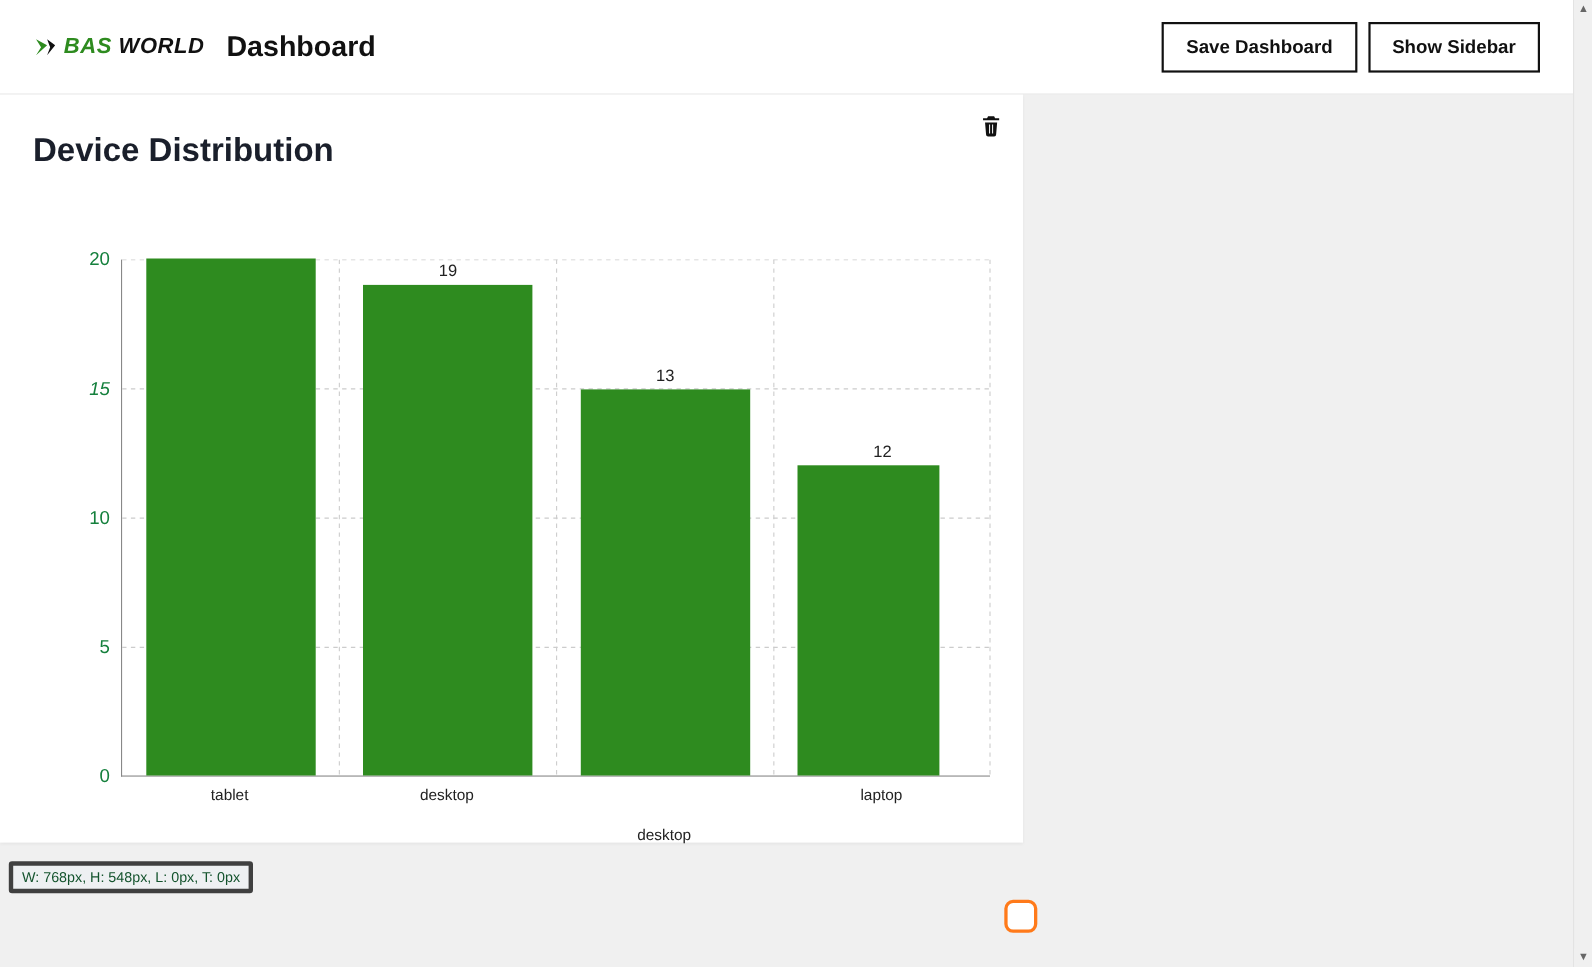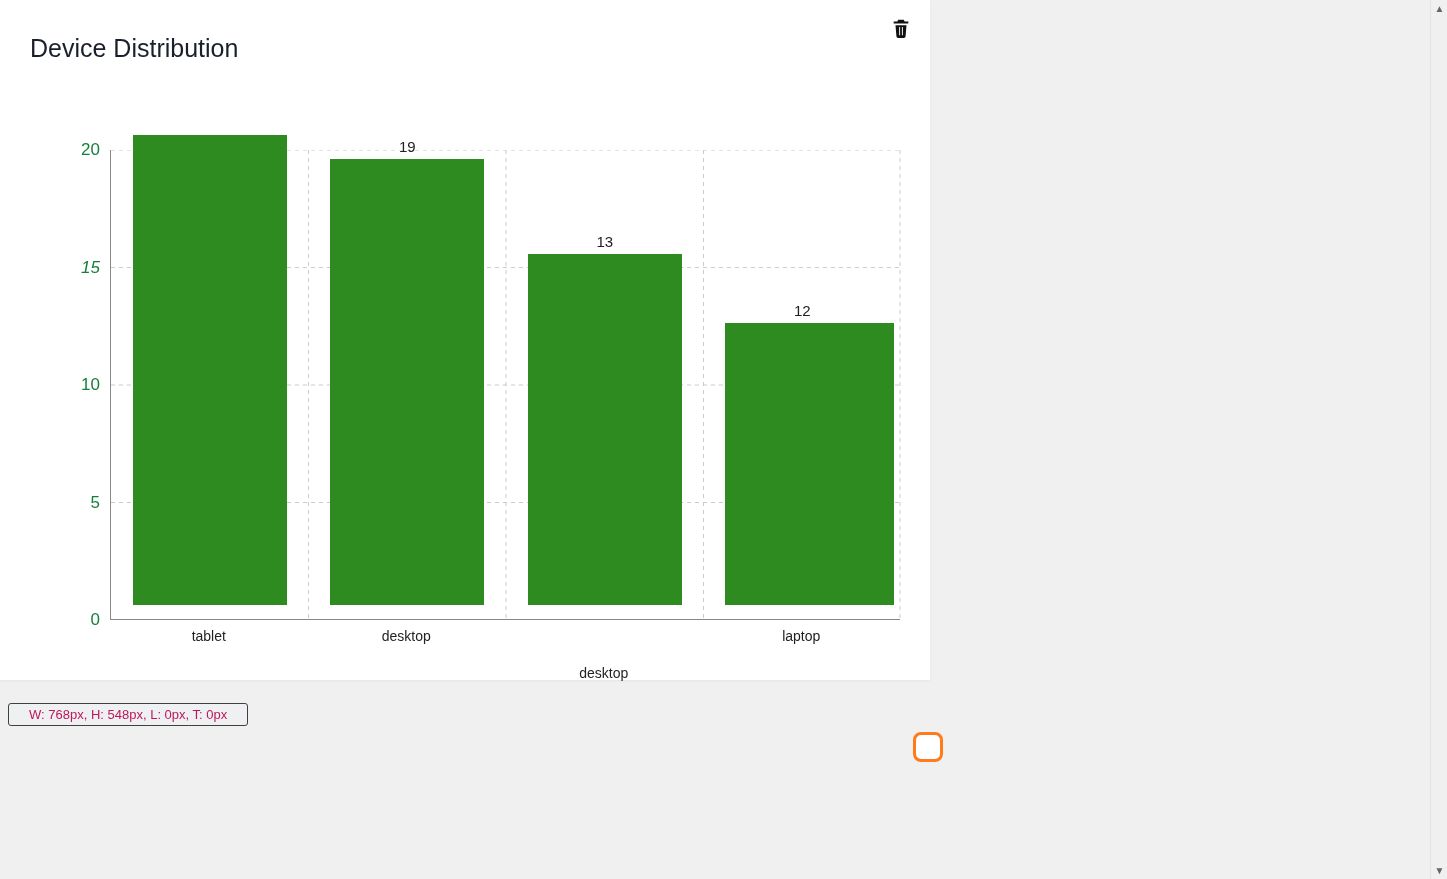--- a/index.html
+++ b/index.html
@@ -61,22 +61,22 @@
       position: relative;
     }
     .card {
       background: #fff;
       width: 930px;
       height: 680px;
       position: relative;
       box-shadow: 0 1px 3px rgba(0,0,0,0.05);
     }
     .card-title {
-      font-size: 25px;
-      font-weight: 400;
+      font-size: 30px;
+      font-weight: 700;
       color: #1a1f2b;
       position: absolute;
       top: 34px;
       left: 30px;
     }
     .trash {
       position: absolute;
       top: 16px;
       right: 18px;
       cursor: pointer;
@@ -104,21 +104,21 @@
       position: absolute;
       right: 800px;
       text-align: right;
       font-size: 17px;
       color: #15803d;
       width: 40px;
       transform: translateY(-50%);
     }
     .bar {
       position: absolute;
-      bottom: 14px;
+      bottom: 0;
       background: #2e8b1f;
     }
     .bar-label {
       position: absolute;
       font-size: 15px;
       color: #222;
       transform: translateX(-50%);
       bottom: 100%;
       margin-bottom: 4px;
       white-space: nowrap;
@@ -131,25 +131,25 @@
       top: 478px;
       transform: translateX(-50%);
       text-align: center;
       white-space: nowrap;
     }
     .size-badge {
       position: absolute;
       bottom: -46px;
       left: 8px;
       font-size: 13px;
-      color: #be185d;
+      color: #14532d;
       background: #eef0f2;
-      border: 1px solid #404040;
+      border: 4px solid #404040;
       border-radius: 3px;
-      padding: 3px 20px;
+      padding: 3px 8px;
     }
     .resize-handle {
       position: absolute;
       width: 30px;
       height: 30px;
       border: 3px solid #ff7a1a;
       border-radius: 8px;
       background: #fff;
       cursor: nwse-resize;
       left: 913px;
@@ -176,20 +176,37 @@
       cursor: pointer;
       background: #f0f0f0;
     }
     .vscroll .arrow.down { position: absolute; bottom: 0; }
     .vscroll .arrow.up { position: absolute; top: 0; }
   </style>
 </head>
 <body>
 
 <div class="viewport">
+  <div class="header">
+    <div class="logo">
+      <span class="logo-icon">
+        <svg width="22" height="22" viewBox="0 0 24 24">
+          <polygon points="3,4 14,10 3,20 8,12" fill="#2e8b1f"></polygon>
+          <polygon points="14,4 22,10 14,20 17,12" fill="#111"></polygon>
+        </svg>
+      </span>
+      <span class="logo-text">
+        <span class="logo-bas">BAS</span><span class="logo-world"> WORLD</span>
+      </span>
+    </div>
+    <div class="page-title">Dashboard</div>
+    <div class="header-spacer"></div>
+    <button class="btn">Save Dashboard</button>
+    <button class="btn">Show Sidebar</button>
+  </div>
 
   <div class="content">
     <div class="card">
       <div class="card-title">Device Distribution</div>
       <div class="trash">
         <svg viewBox="0 0 24 24" width="22" height="24">
           <path fill="#111" d="M9 3h6l1 2h4v2H4V5h4l1-2zm-3 6h12l-1 12a2 2 0 0 1-2 2H9a2 2 0 0 1-2-2L6 9zm4 2v9h1v-9h-1zm3 0v9h1v-9h-1z"></path>
         </svg>
       </div>
 
@@ -216,21 +233,21 @@
               </g>
           </svg>
           <div id="bars">
               <div class="bar" style="left: 21.725px; width: 154.05px; height: 470px; background: rgb(46, 139, 31);"></div>
               <div class="bar" style="left: 219.225px; width: 154.05px; height: 446.5px; background: rgb(46, 139, 31);">
                 <div class="bar-label" style="left: 77.025px;">19</div>
               </div>
               <div class="bar" style="left: 416.725px; width: 154.05px; height: 351px; background: rgb(46, 139, 31);">
                 <div class="bar-label" style="left: 77.025px;">13</div>
               </div>
-              <div class="bar" style="left: 614.225px; width: 169px; height: 282px; background: rgb(46, 139, 31);">
+              <div class="bar" style="left: 614.225px; width: 129px; height: 282px; background: rgb(46, 139, 31);">
                 <div class="bar-label" style="left: 77.025px;">12</div>
               </div>
             </div>
         </div>
         <div id="xticks">
             <div class="xtick-label" style="left: 98.75px;">tablet</div>
             <div class="xtick-label" style="left: 296.25px;">desktop</div>
             <div class="xtick-label" style="left: 493.75px; margin-top: 37px;">desktop</div>
             <div class="xtick-label" style="left: 691.25px;">laptop</div>
           </div>

